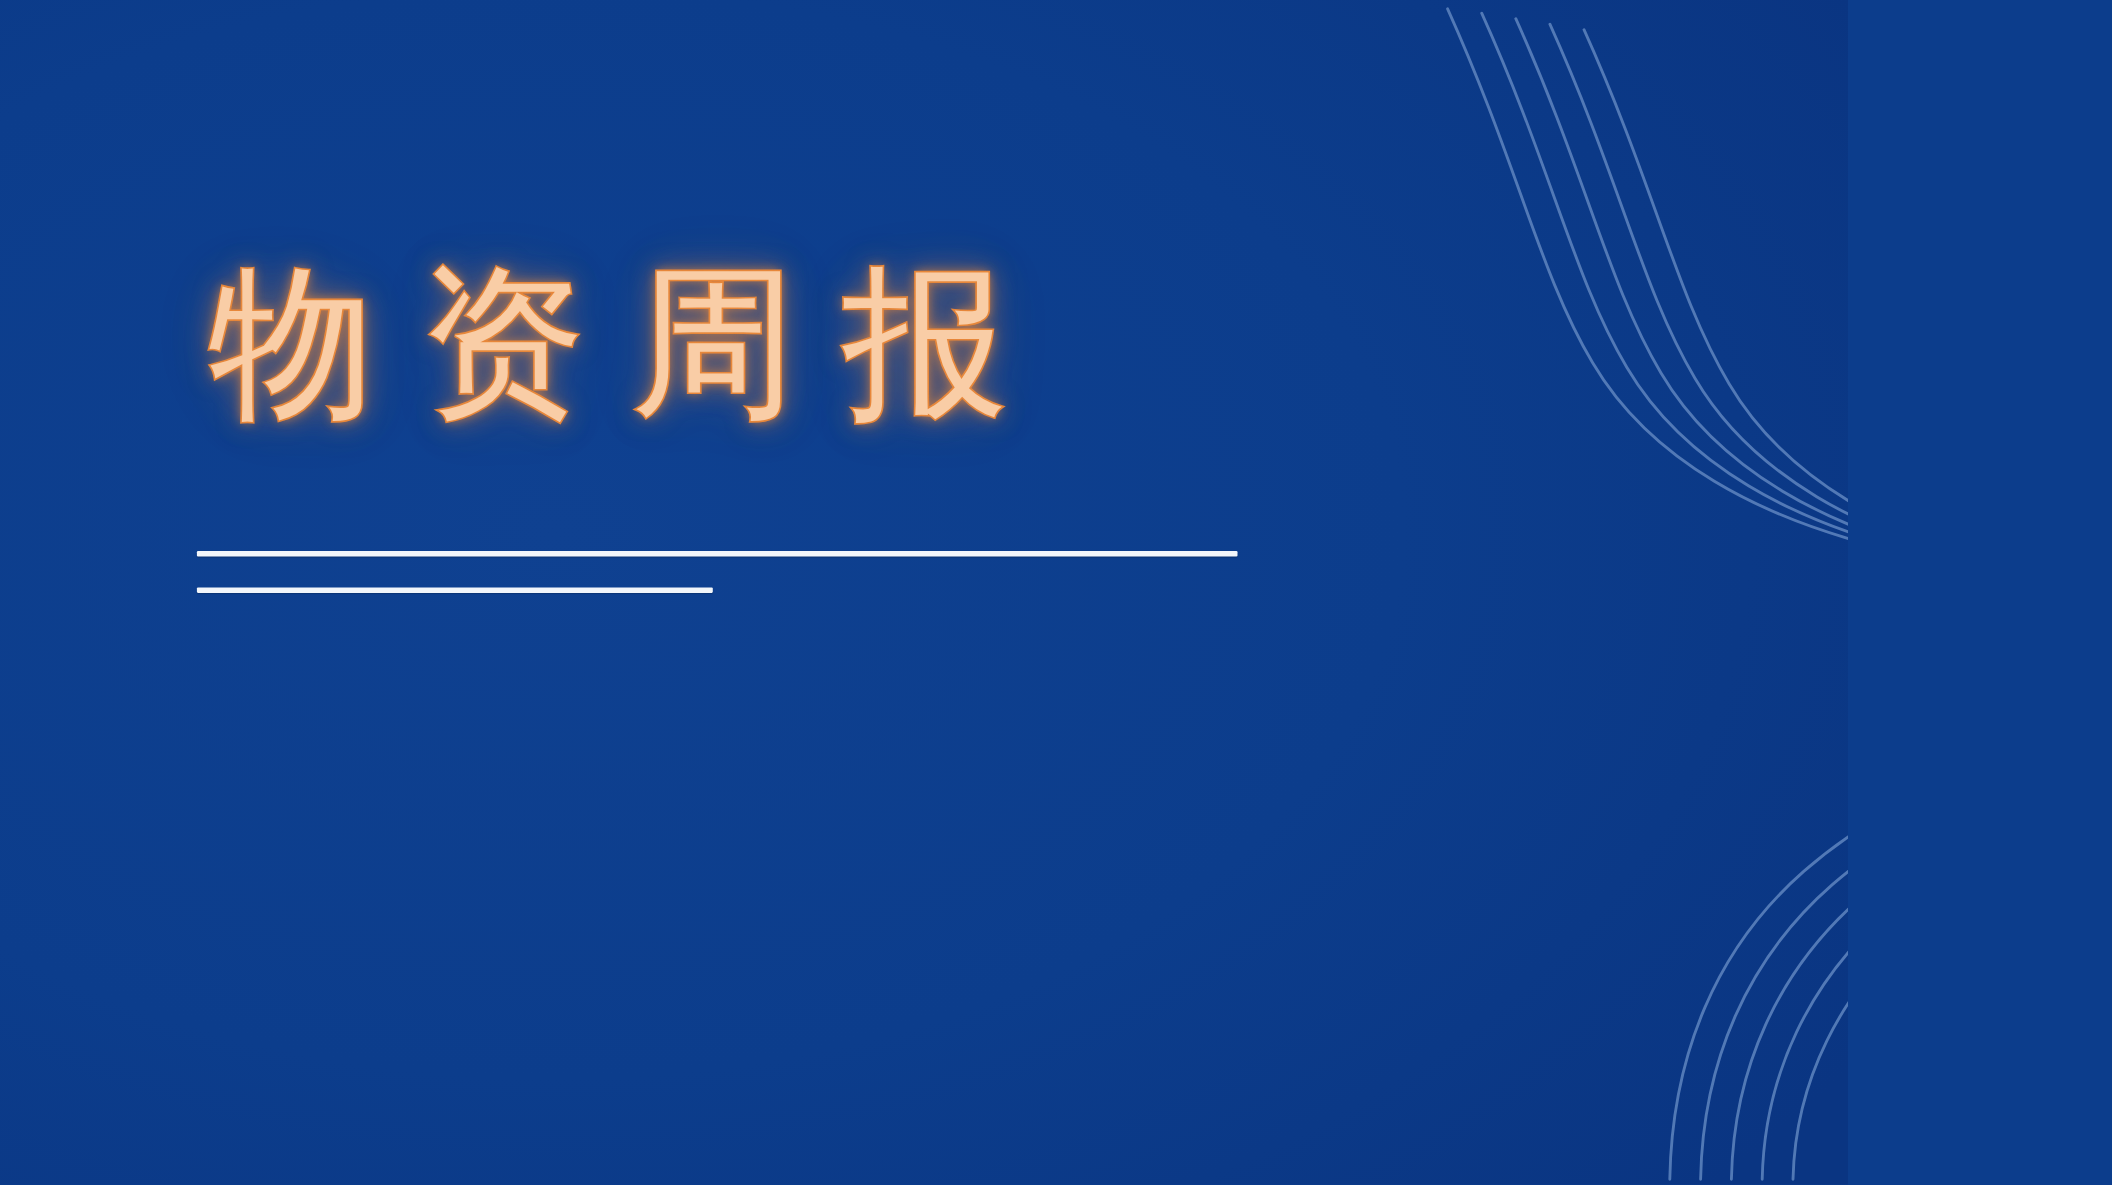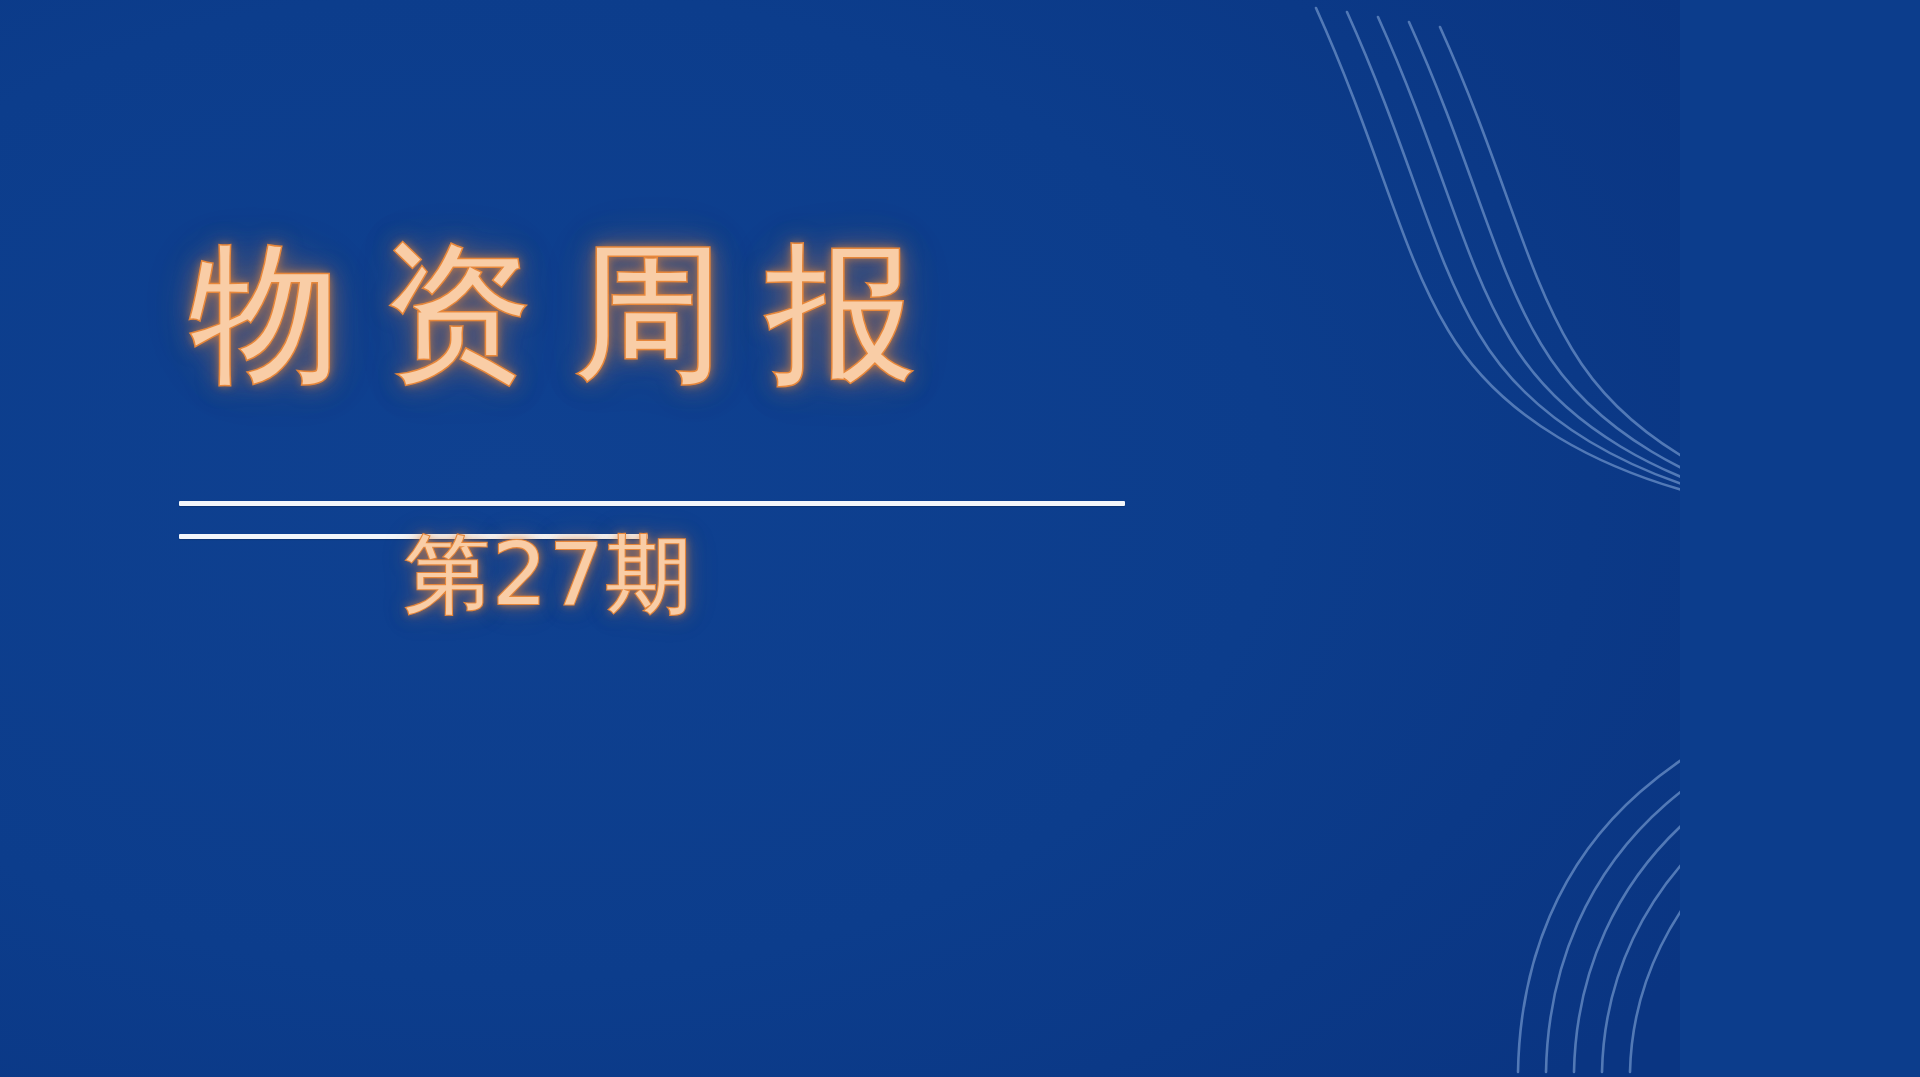--- a/index.html
+++ b/index.html
@@ -124,15 +124,14 @@
     </g>
   </svg>
 
   <div id="title-block">
     <h1 id="main-title">物资周报</h1>
   </div>
 
   <div class="rule" id="rule-long"></div>
   <div class="rule" id="rule-short"></div>
 
-  <div id="subtitle">第27期</div>
 
 </div>
 
 </body></html>

